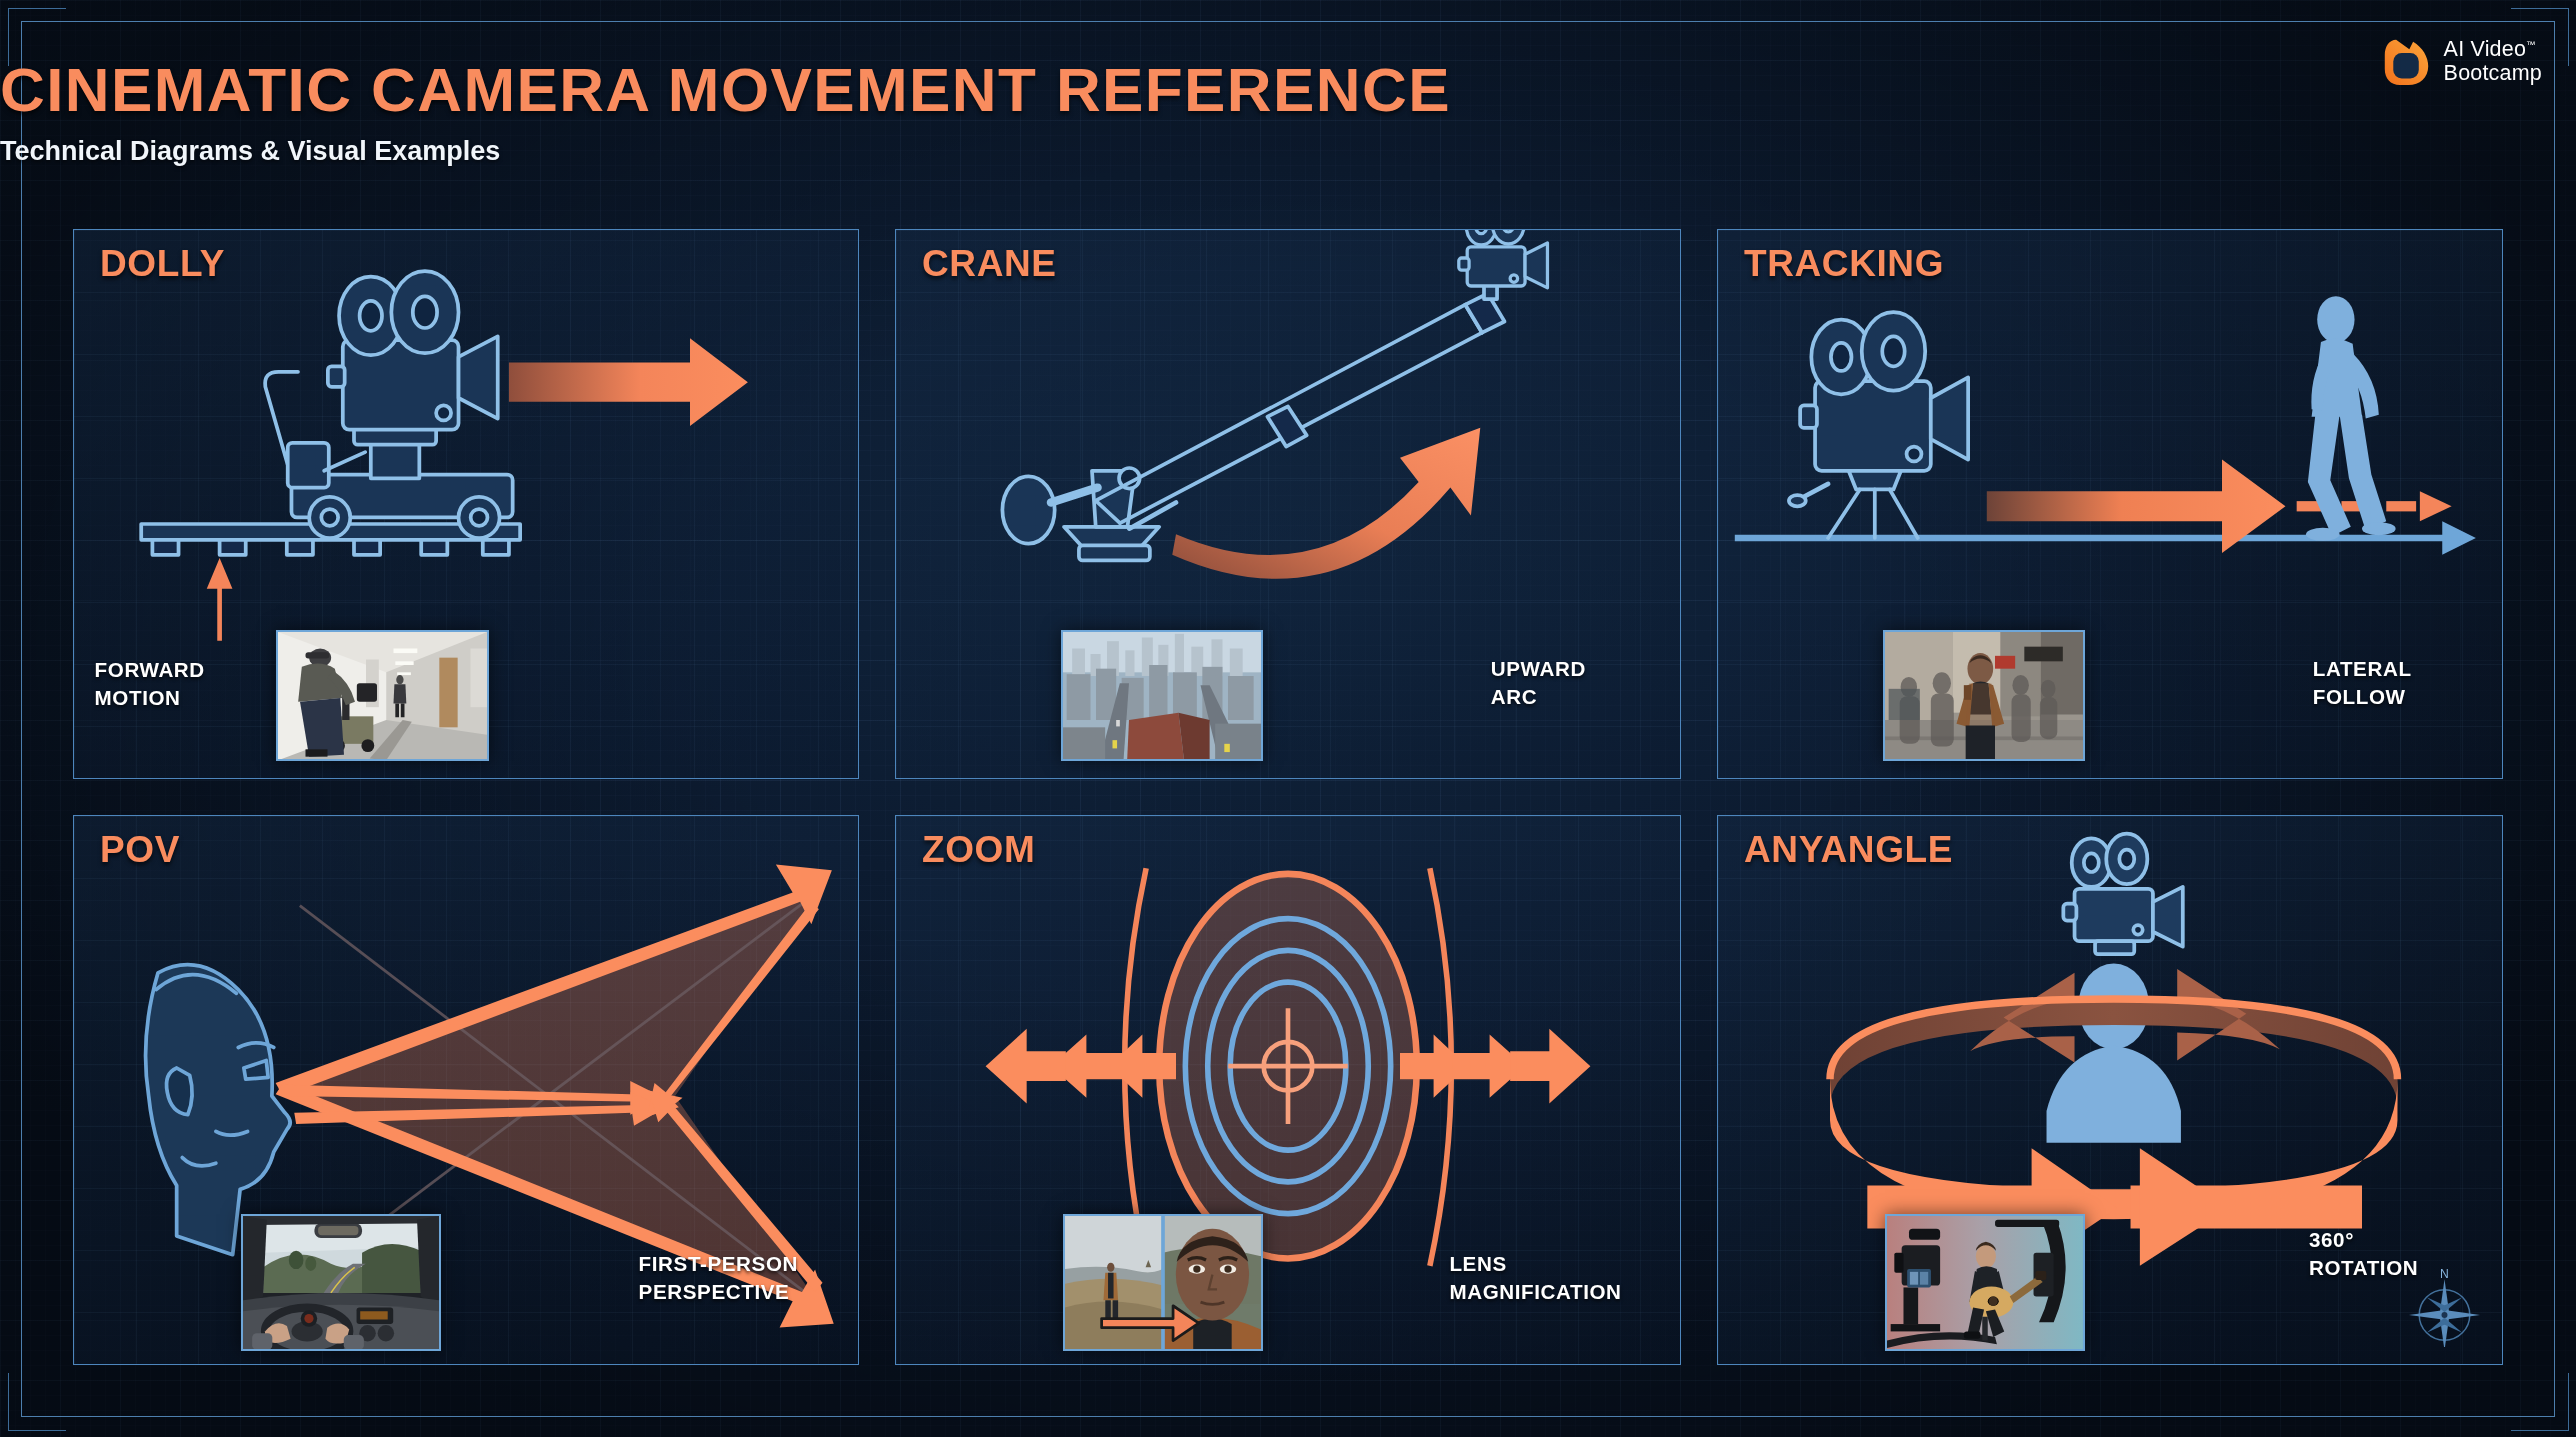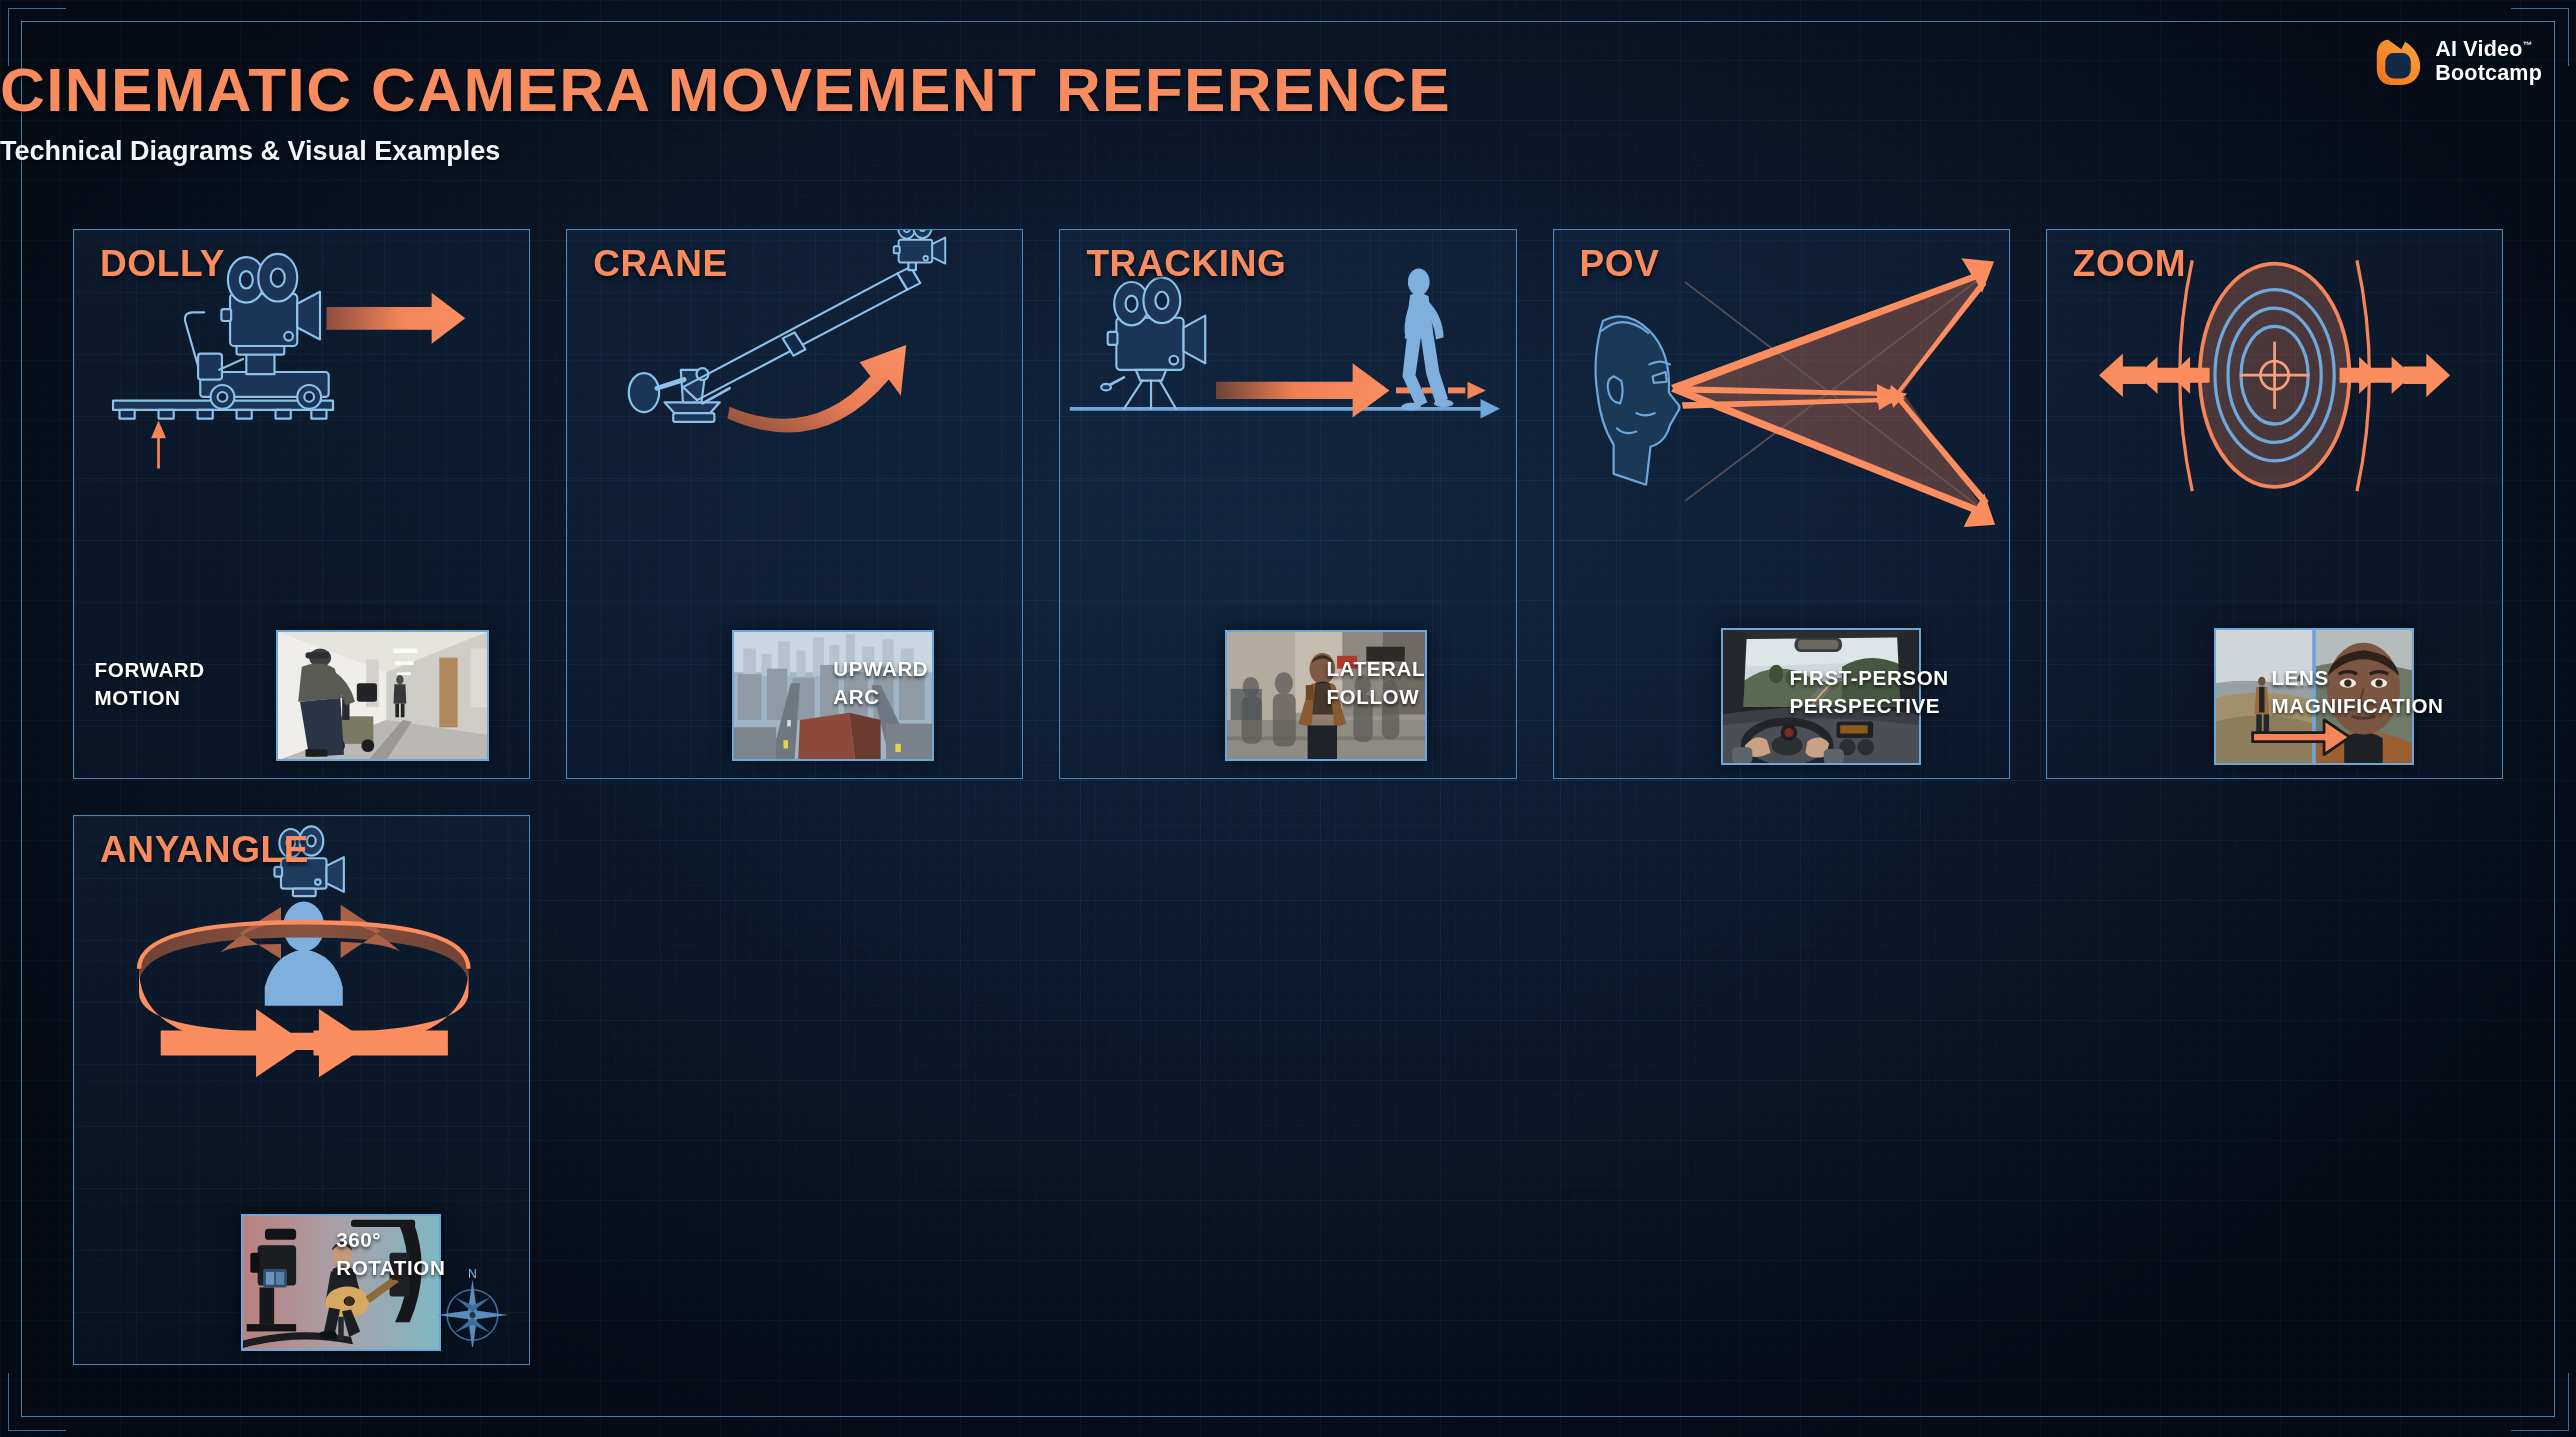--- a/index.html
+++ b/index.html
@@ -51,29 +51,29 @@
     margin-top:11.2px; font-size:27px; color:#f1f6fb; font-weight:700;
     text-shadow:0 1.9px 3.7px rgba(0,0,0,0.55);
   }
   
   .logo{
     position:absolute; right:34px; top:36px;
     display:flex; align-items:center; gap:11.2px; z-index:30;
   }
   .logo-mark{ width:51px; height:51px; }
   .logo-text{
-    color:#ffffff; font-size:21.5px; font-weight:bold; line-height:1.08;
+    color:#ffffff; font-size:21.5px; font-weight:normal; line-height:1.08;
     letter-spacing:0.2px;
   }
   .logo-text sup{ font-size:9.4px; vertical-align:super; }
 
   
   .panels{
     position:absolute; left:73px; top:229px; right:73px; bottom:73px;
-    display:grid; grid-template-columns:repeat(5,1fr); grid-template-rows:repeat(2,1fr);
+    display:grid; grid-template-columns:repeat(3,1fr); grid-template-rows:repeat(2,1fr);
     gap:36px 36px;
   }
   .panel{
     position:relative; border:1.9px solid #4d86bd; overflow:hidden;
     background:linear-gradient(160deg, rgba(20,42,70,0.45), rgba(10,24,45,0.35));
   }
   .panel-grid{
     position:absolute; inset:0; pointer-events:none;
     background-image:
       linear-gradient(rgba(120,170,220,0.06) 0.9px, transparent 0.9px),

